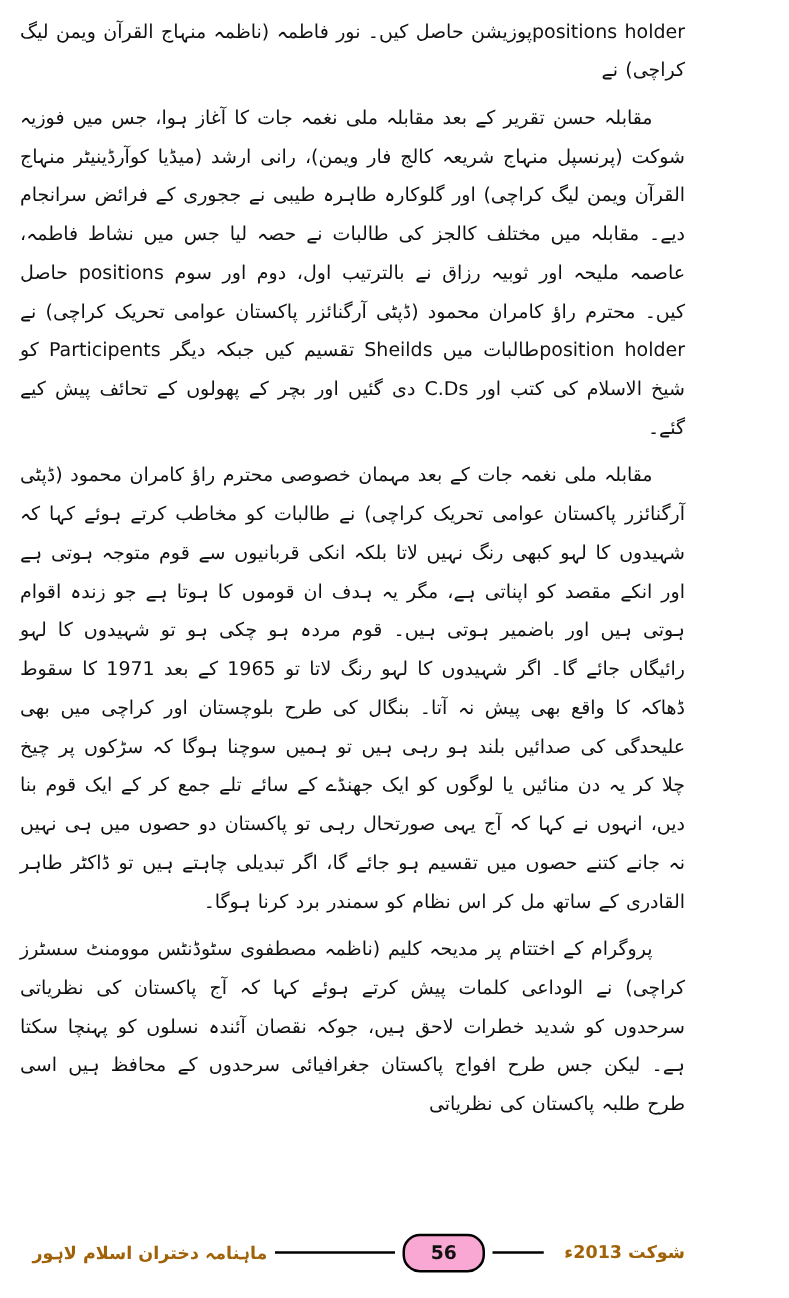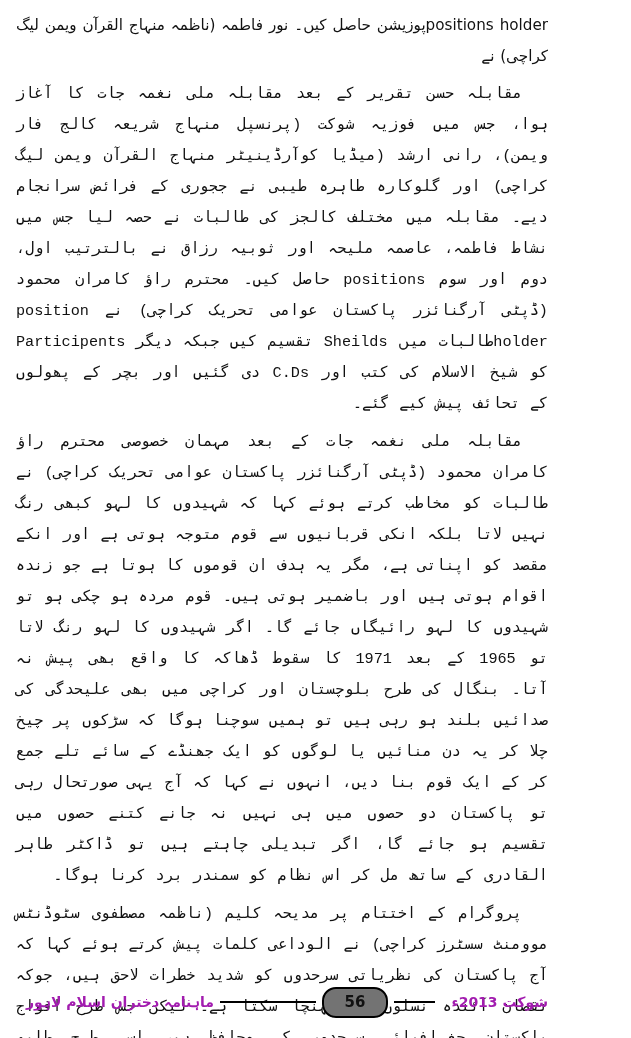--- a/index.html
+++ b/index.html
@@ -34,60 +34,59 @@
     text-align: justify;
     text-align-last: right;
     font-size: 15.2px;
     line-height: 31px;
     letter-spacing: 0px;
     word-spacing: 1px;
     font-family: "DejaVu Sans", sans-serif;
   }
   p.para.indent {
     text-indent: 26px;
-    font-family: Liberation Mono, monospace;
   }
   
   .footer {
     position: absolute;
     left: 0;
     right: 0;
     bottom: 16px;
     height: 40px;
     padding: 0 16px;
     box-sizing: border-box;
     display: flex;
     align-items: center;
     direction: rtl;
   }
   .footer-label {
     font-size: 14px;
     font-weight: bold;
     white-space: nowrap;
-    color: #a21caf;
+    color: #a16207;
     direction: rtl;
     padding-left: 10px;
   }
   .footer-rule {
     flex: 1 1 auto;
     height: 2px;
     background: #000;
     margin: 0 6px;
   }
   .page-num {
     width: 62px;
     height: 27px;
     border: 2px solid #000;
     border-radius: 14px;
     display: flex;
     align-items: center;
     justify-content: center;
     font-size: 15px;
     font-weight: bold;
-    background: #737373;
+    background: #f9a8d4;
     flex: 0 0 auto;
   }
   .footer-rule-right {
     flex: 0 0 96px;
     height: 2px;
     background: #000;
     margin: 0 6px;
   }
 </style>
 </head>

